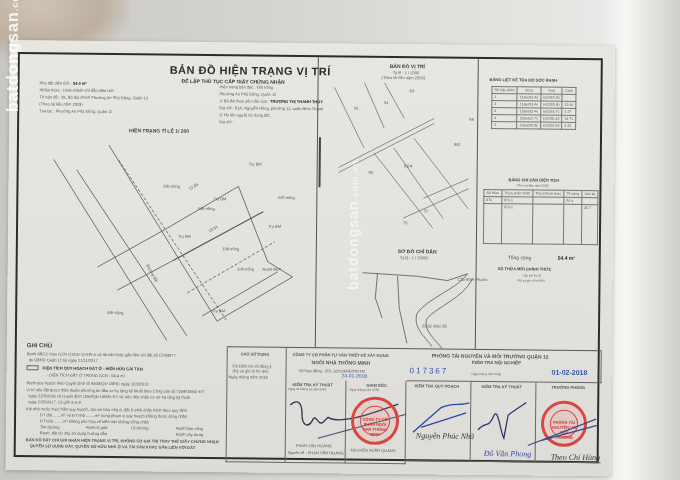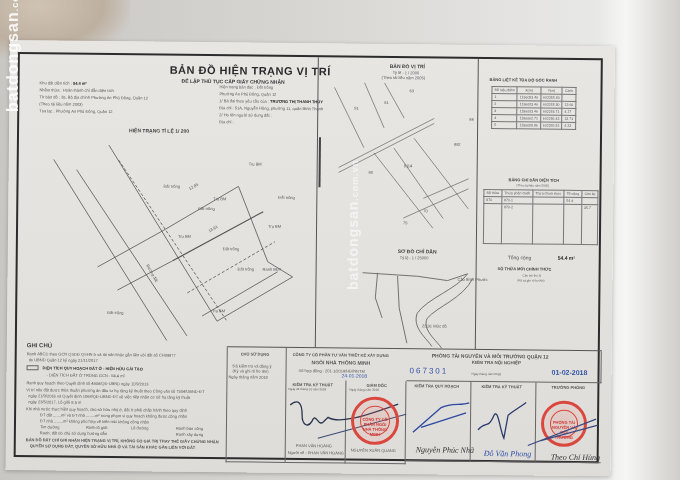--- a/index.html
+++ b/index.html
@@ -278,21 +278,21 @@
         <path d="M30 45 L118 20" stroke="#3b4a70" stroke-width="1" fill="none"></path>
       </svg>
       <div class="stamp" style="left:125px; top:48px; width:48px; height:48px;">
         <div class="stamp-inner"></div>
         <div class="stamp-text" style="white-space:normal; padding:0 8px;">CÔNG TY CỔ PHẦN NGÔI NHÀ THÔNG MINH</div>
       </div>
 
       <div class="cell" style="left:180px; top:0; width:195px; height:32px;"></div>
       <div class="txt tiny" style="left:205px; top:3px; font-weight:bold; font-size:5px;">PHÒNG TÀI NGUYÊN VÀ MÔI TRƯỜNG QUẬN 12</div>
       <div class="txt tiny" style="left:245px; top:10px; font-weight:bold; font-size:4.5px;">KIỂM TRA NỘI NGHIỆP</div>
-      <div class="txt blue" style="left:183px; top:17px; font-size:8px; letter-spacing:2px;">067301</div>
+      <div class="txt blue" style="left:183px; top:17px; font-size:8px; letter-spacing:2px;">017367</div>
       <div class="txt tiny" style="left:245px; top:22px; font-size:3px;">Ngày     tháng     năm 2018</div>
       <div class="txt blue" style="left:325px; top:18px; font-size:7px; font-weight:bold;">01-02-2018</div>
 
       <div class="cell" style="left:180px; top:32px; width:65px; height:80px;"></div>
       <div class="txt tiny" style="left:188px; top:34px; font-weight:bold;">KIỂM TRA QUY HOẠCH</div>
       <div class="cell" style="left:245px; top:32px; width:65px; height:80px;"></div>
       <div class="txt tiny" style="left:255px; top:34px; font-weight:bold;">KIỂM TRA KỸ THUẬT</div>
       <div class="cell" style="left:310px; top:32px; width:65px; height:80px; border-right:none;"></div>
       <div class="txt tiny" style="left:325px; top:34px; font-weight:bold;">TRƯỞNG PHÒNG</div>
 
@@ -303,21 +303,21 @@
         <path d="M2 30 C10 20 12 30 18 15 C22 8 24 30 28 38 L32 15 C38 10 42 8 50 2" stroke="#2a3a70" stroke-width="1.3" fill="none"></path>
       </svg>
       <div class="stamp" style="left:315px; top:50px; width:46px; height:46px;">
         <div class="stamp-inner"></div>
         <div class="stamp-text" style="white-space:normal; padding:0 8px;">PHÒNG TÀI NGUYÊN VÀ MÔI TRƯỜNG</div>
       </div>
       <svg class="sig" style="left:300px; top:60px;" width="75" height="40">
         <path d="M2 35 L70 8 M15 30 L72 14" stroke="#3a4a80" stroke-width="1.2" fill="none"></path>
       </svg>
 
-      <div class="txt name" style="left:190px; top:96px;">Nguyễn Phúc Nhã</div>
+      <div class="txt name" style="left:190px; top:82px;">Nguyễn Phúc Nhã</div>
       <div class="txt name blue" style="left:258px; top:99px;">Đỗ Văn Phong</div>
       <div class="txt name" style="left:325px; top:102px;">Theo Chí Hùng</div>
     </div>
 
     <div style="position:absolute; left:300px; top:80px; width:2px; height:50px; background:#444;"></div>
   </div>
 </div>
 
 <div class="watermark" style="left:4px; top:112px;"><span>batdongsan</span><small>.com.vn</small></div>
 <div class="watermark" style="left:345px; top:290px; font-size:14px; color:rgba(255,255,255,0.6);"><span>batdongsan</span><small>.com.vn</small></div>

